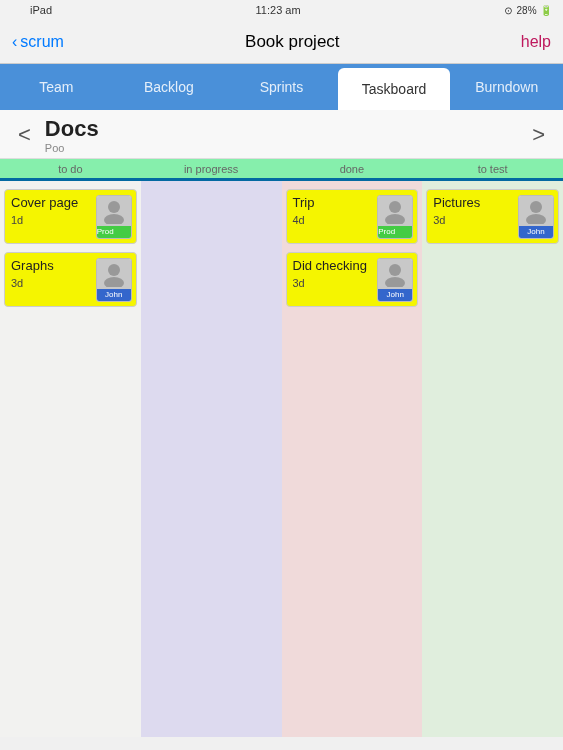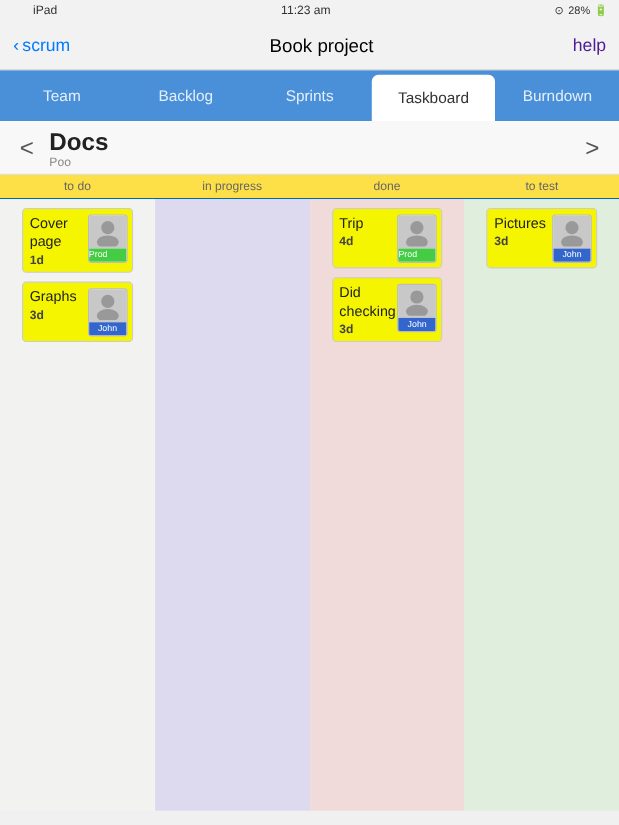--- a/index.html
+++ b/index.html
@@ -25,21 +25,21 @@
       background: #f2f2f2;
       height: 44px;
       display: flex;
       align-items: center;
       justify-content: space-between;
       padding: 0 12px;
       border-bottom: 1px solid #ccc;
     }
     .nav-back { color: #007aff; font-size: 16px; display: flex; align-items: center; gap: 3px; }
     .nav-title { font-size: 17px; font-weight: 400; color: #000; }
-    .nav-help { color: #4c1d95; font-size: 16px; }
+    .nav-help { color: #be185d; font-size: 16px; }
 
     
     .tab-bar {
       background: #4a90d9;
       height: 46px;
       display: flex;
       align-items: stretch;
     }
     .tab-item {
       flex: 1;
@@ -77,42 +77,42 @@
       font-weight: 300;
       cursor: pointer;
       padding: 0 6px;
     }
     .story-title-block { flex: 1; padding: 0 8px; }
     .story-title { font-size: 22px; font-weight: 700; color: #222; }
     .story-subtitle { font-size: 11px; color: #888; }
     .col-headers {
       display: flex;
       height: 22px;
-      background: #fde047;
-      border-bottom: 1px solid #0369a1;
+      background: #86efac;
+      border-bottom: 3px solid #0369a1;
     }
     .col-header {
       flex: 1;
       display: flex;
       align-items: center;
       justify-content: center;
       font-size: 11px;
       color: #666;
     }
 
     
     .board {
       display: flex;
       flex: 1;
       height: calc(750px - 20px - 44px - 46px - 62px - 22px);
       min-height: 500px;
     }
     .col {
       flex: 1;
-      padding: 8px 20px;
+      padding: 8px 4px;
       position: relative;
     }
     .col-todo { background: #f2f2f0; }
     .col-inprogress { background: #dddaef; }
     .col-totest { background: #f0dada; }
     .col-done { background: #e0eedd; }
 
     
     .card {
       background: #f5f500;
@@ -121,21 +121,21 @@
       padding: 5px 4px 4px 6px;
       margin-bottom: 8px;
       display: flex;
       align-items: flex-start;
       justify-content: space-between;
       min-height: 54px;
       position: relative;
     }
     .card-info { flex: 1; }
     .card-title { font-size: 13px; font-weight: 400; color: #222; line-height: 1.3; }
-    .card-days { font-size: 11px; color: #444; margin-top: 2px; font-weight: bold; }
+    .card-days { font-size: 11px; color: #444; margin-top: 2px; }
     .card-avatar {
       width: 36px;
       height: 44px;
       border: 1px solid #bbb;
       border-radius: 3px;
       overflow: hidden;
       display: flex;
       flex-direction: column;
       align-items: center;
       background: #e8e8e8;

